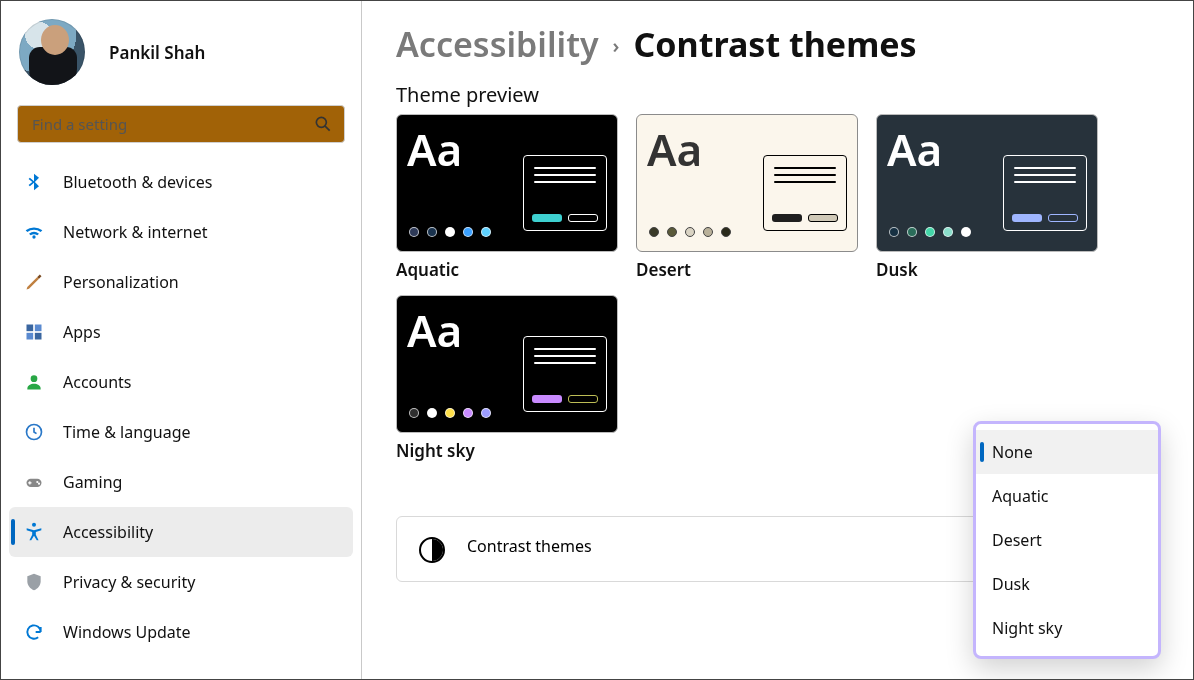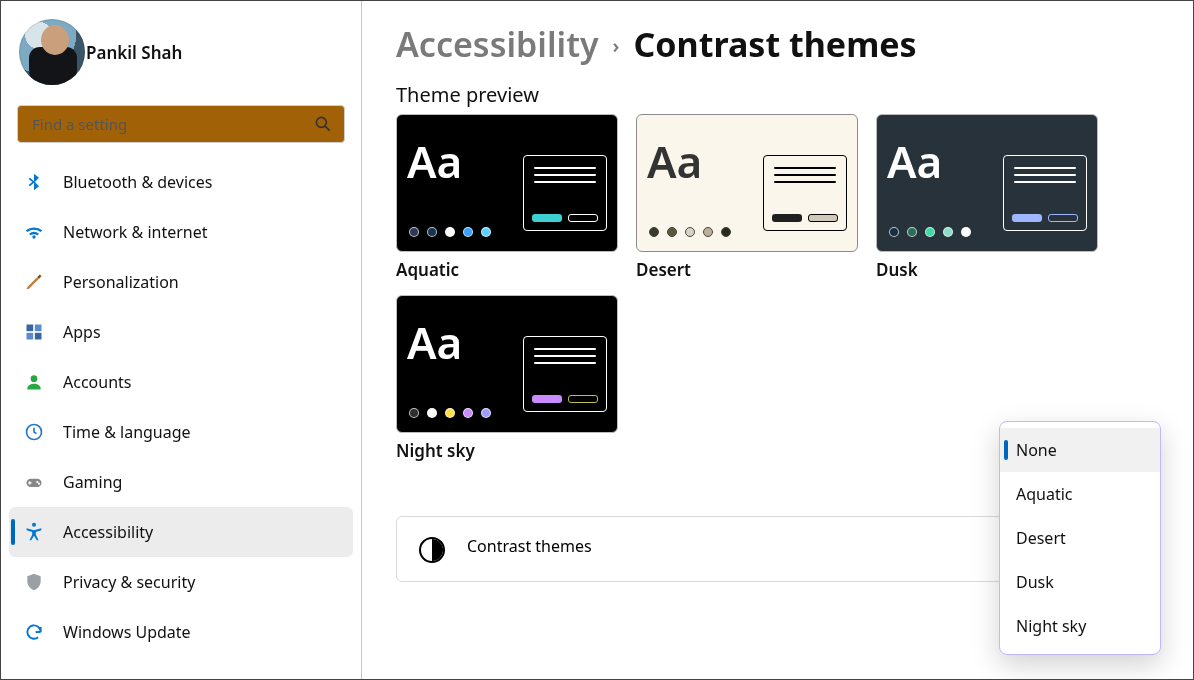--- a/index.html
+++ b/index.html
@@ -1,20 +1,20 @@
 <!DOCTYPE html>
 <html><head>
 <meta charset="utf-8">
 <style>
   * { box-sizing: border-box; margin: 0; padding: 0; font-family: "Segoe UI", system-ui, sans-serif; }
   body { background:#fff; color:#111; width:1194px; height:680px; overflow:hidden; border:1px solid #444; position:relative; }
 
   
   .sidebar { position:absolute; left:0; top:0; width:360px; height:100%; padding:10px 8px; background:#fff; }
-  .user-row { display:flex; align-items:center; gap:1px; padding:8px 10px 14px 10px;text-align:right; }
+  .user-row { display:flex; align-items:center; gap:24px; padding:8px 10px 14px 10px;text-align:right; }
   .avatar { width:66px; height:66px; border-radius:50%; background:radial-gradient(circle at 30% 25%, #d7e4ea 0 20%, #7da9c3 20% 55%, #3a5468 55% 100%); box-shadow:0 0 0 1px rgba(0,0,0,.1) inset; flex:none; position:relative; overflow:hidden;}
   .avatar::after{content:"";position:absolute;left:22px;top:6px;width:28px;height:30px;border-radius:50%;background:#caa07c;}
   .avatar::before{content:"";position:absolute;left:10px;top:28px;width:48px;height:46px;border-radius:18px 18px 40px 40px;background:#121418;}
   .user-name { font-size:17px; font-weight:600; }
 
   .search-wrap { position:relative; margin:6px 8px 14px 8px; }
   .search-input { width:100%; height:38px; border:1px solid #cfcfcf; border-radius:4px; padding:0 40px 0 14px; font-size:15px; background:#a16207; }
   .search-input::placeholder{color:#555;}
   .search-icon { position:absolute; right:12px; top:9px; width:20px; height:20px; color:#333; }
 
@@ -29,21 +29,21 @@
   .breadcrumb { display:flex; align-items:baseline; gap:14px; margin:10px 0 8px 0; }
   .bc-parent { font-size:34px; font-weight:600; color:#7a7a7a; }
   .bc-chevron { font-size:20px; font-weight:600; color:#7a7a7a; position:relative; top:-4px;}
   .bc-current { font-size:34px; font-weight:700; }
 
   .section-label { font-size:20px; font-weight:400; margin:14px 0 6px 0; }
 
   .theme-grid { display:flex; gap:18px; flex-wrap:wrap; }
   .theme-card { width:222px; }
   .preview { width:222px; height:138px; border:1px solid #bcbcbc; border-radius:6px; padding:10px 10px; position:relative; display:flex; }
-  .aa { font-size:44px; font-weight:600; line-height:1; align-self:flex-start; margin-top:14px;}
+  .aa { font-size:44px; font-weight:600; line-height:1; align-self:flex-start; margin-top:2px;}
   .dots { position:absolute; left:12px; bottom:14px; display:flex; gap:8px; }
   .dot { width:10px; height:10px; border-radius:50%; border:1px solid rgba(255,255,255,.7);}
   .mini { position:absolute; right:10px; top:40px; width:84px; height:76px; border-radius:4px; border:1px solid currentColor; padding:6px;}
   .mini-line{height:2px; background:currentColor; margin:5px 4px; border-radius:2px;}
   .mini-btn{position:absolute; bottom:8px; width:30px; height:8px; border-radius:3px;}
   .theme-label{font-size:17px; font-weight:600; margin-top:6px;}
 
   
   .aquatic .preview{background:#000; color:#fff;}
   .aquatic .dot:nth-child(1){background:#2e3a58}
@@ -90,21 +90,21 @@
   .settings-card{ margin-top:54px; border:1px solid #d9d9d9; border-radius:6px; padding:18px 22px; max-width:760px;}
   .card-row{display:flex; gap:22px;}
   .contrast-icon{width:26px;height:26px;border-radius:50%;border:2px solid #000;position:relative;flex:none;margin-top:2px;}
   .contrast-icon::after{content:"";position:absolute;right:0;top:0;bottom:0;width:50%;background:#000;border-radius:0 26px 26px 0;}
   .card-title{font-size:16px;font-weight:400;color:#000;}
   .card-desc{font-size:14px;color:#666;margin-top:2px;max-width:520px;}
   .card-actions{display:flex;gap:12px;justify-content:flex-end;margin-top:26px;}
   .btn{height:40px;min-width:104px;border:1px solid #cfcfcf;border-radius:4px;background:#fff;font-size:15px;color:#555;padding:0 18px;}
 
   
-  .dropdown{position:absolute; right:32px; top:420px; width:162px; background:#fff; border:1px solid #c4b5fd; border-radius:8px; box-shadow:0 10px 28px rgba(0,0,0,.18); padding:6px 0;}
+  .dropdown{position:absolute; right:32px; top:420px; width:188px; background:#fff; border:3px solid #c4b5fd; border-radius:8px; box-shadow:0 10px 28px rgba(0,0,0,.18); padding:6px 0;}
   .dd-item{height:44px;display:flex;align-items:center;padding:0 16px;font-size:16px;cursor:pointer;position:relative;}
   .dd-item.selected{background:#f1f1f1;}
   .dd-item.selected::before{content:"";position:absolute;left:4px;top:12px;bottom:12px;width:4px;border-radius:2px;background:#0067c0;}
 
   .vline{position:absolute;left:360px;top:254px;height:396px;border-left:1px solid #bdbdbd;}
 </style>
 </head>
 <body>
 
 <div class="sidebar">

